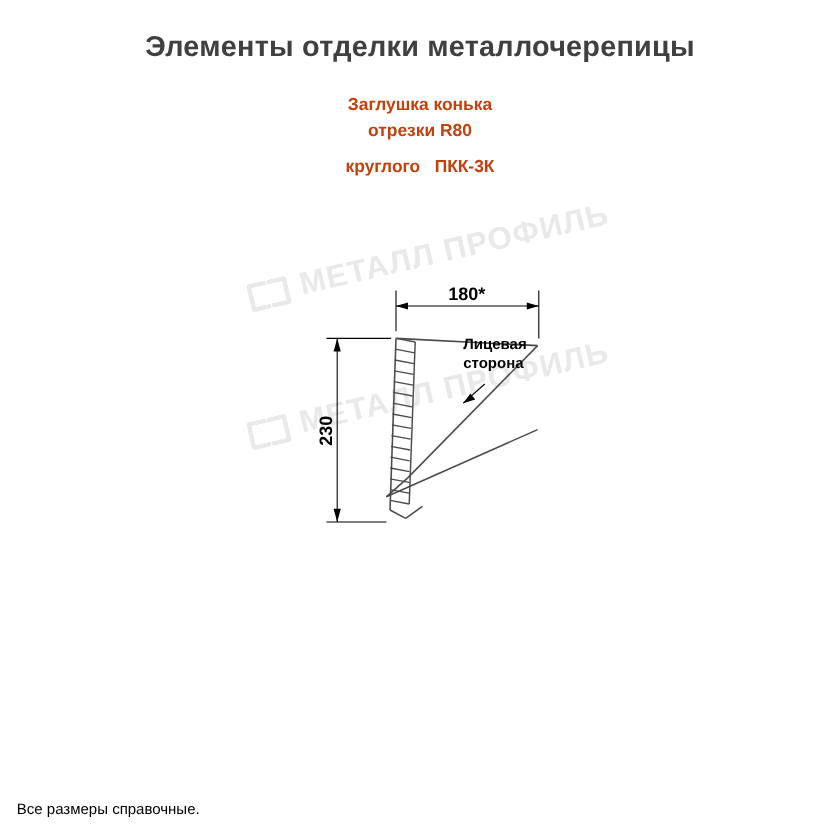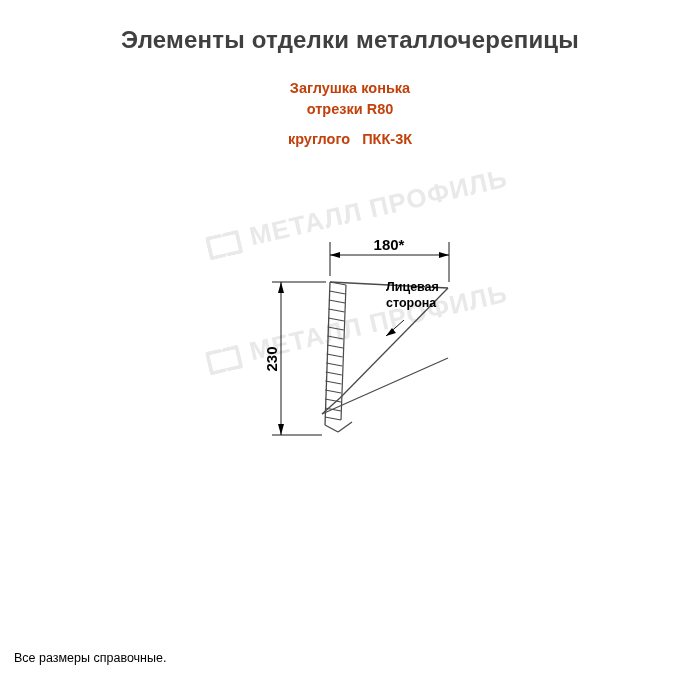--- a/index.html
+++ b/index.html
@@ -116,21 +116,21 @@
     left: 0;
     top: 170px;
     width: 700px;
     height: 330px;
   }
 
   
   .footer {
     position: absolute;
     left: 14px;
-    bottom: 32px;
+    bottom: 16px;
     font-size: 12.5px;
     line-height: 19px;
     color: #000;
   }
 </style>
 </head>
 <body>
 
 <div class="page">
 

